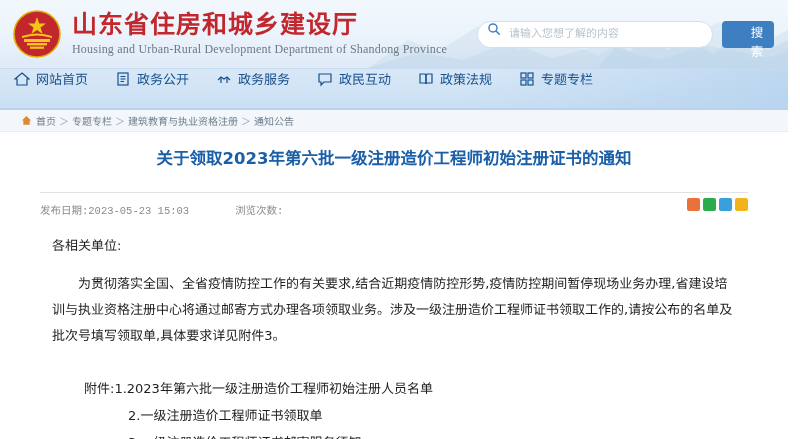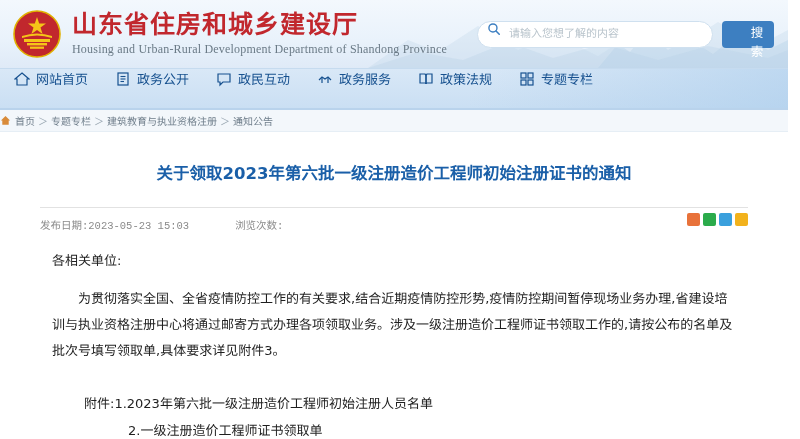--- a/index.html
+++ b/index.html
@@ -96,34 +96,34 @@
     z-index:2;
   }
   .nav-item .nav-ico { width: 16px; height: 16px; margin-right: 6px; flex:0 0 16px; }
 
   
   .crumb {
     height: 22px;
     background: #f3f7fb;
     border-bottom: 1px solid #e6eef5;
     display: flex; align-items: center;
-    padding-left: 0;
+    padding-left: 21px;
     font-size: 10px; color: #6f7e8b;
     font-family: "DejaVu Sans", sans-serif;
   }
   .crumb .home-ico { width: 11px; height: 11px; margin-right: 4px; flex:0 0 11px; }
   .crumb a { color: #6f7e8b; text-decoration: none; }
   .crumb .sep { margin: 0 3px; color: #9aa7b2; }
 
   
   .content { padding: 0 40px; }
   .doc-title {
     text-align: center;
     font-size: 16.5px; font-weight: bold; color: #1a5fa8;
-    margin: 30px 0 0 0; line-height: 1.5;
+    margin: 15px 0 0 0; line-height: 1.5;
     font-family: "DejaVu Sans", sans-serif;
   }
   .title-rule {
     margin: 20px 0 0 0;
     border-top: 1px solid #e2e2e2;
   }
   .meta {
     display: flex; gap: 46px;
     font-size: 10.5px; color: #8a8a8a;
     padding: 9px 0 0 0;
@@ -207,31 +207,31 @@
         <rect x="3" y="2" width="10" height="12" fill="none" stroke="#17518f" stroke-width="1.2"></rect>
         <line x1="5.5" y1="5.5" x2="10.5" y2="5.5" stroke="#17518f" stroke-width="1.1"></line>
         <line x1="5.5" y1="8" x2="10.5" y2="8" stroke="#17518f" stroke-width="1.1"></line>
         <line x1="5.5" y1="10.5" x2="9" y2="10.5" stroke="#17518f" stroke-width="1.1"></line>
       </svg>
       <span>政务公开</span>
     </div>
 
     <div class="nav-item">
       <svg class="nav-ico" viewBox="0 0 16 16">
-        <path d="M2 3 H14 V11 H7 L4 14 V11 H2 Z" fill="none" stroke="#17518f" stroke-width="1.2"></path>
-      </svg>
-      <span>政民互动</span>
-    </div>
-
-    <div class="nav-item">
-      <svg class="nav-ico" viewBox="0 0 16 16">
         <path d="M2 9 L5 6 L8 8 L11 6 L14 9" fill="none" stroke="#17518f" stroke-width="1.2"></path>
         <path d="M5 6 L5 12 M11 6 L11 12" stroke="#17518f" stroke-width="1.2"></path>
       </svg>
       <span>政务服务</span>
+    </div>
+
+    <div class="nav-item">
+      <svg class="nav-ico" viewBox="0 0 16 16">
+        <path d="M2 3 H14 V11 H7 L4 14 V11 H2 Z" fill="none" stroke="#17518f" stroke-width="1.2"></path>
+      </svg>
+      <span>政民互动</span>
     </div>
 
     <div class="nav-item">
       <svg class="nav-ico" viewBox="0 0 16 16">
         <path d="M2 3 H7 Q8 4 8 5 V13 Q8 12 7 12 H2 Z" fill="none" stroke="#17518f" stroke-width="1.2"></path>
         <path d="M14 3 H9 Q8 4 8 5 V13 Q8 12 9 12 H14 Z" fill="none" stroke="#17518f" stroke-width="1.2"></path>
       </svg>
       <span>政策法规</span>
     </div>
 

